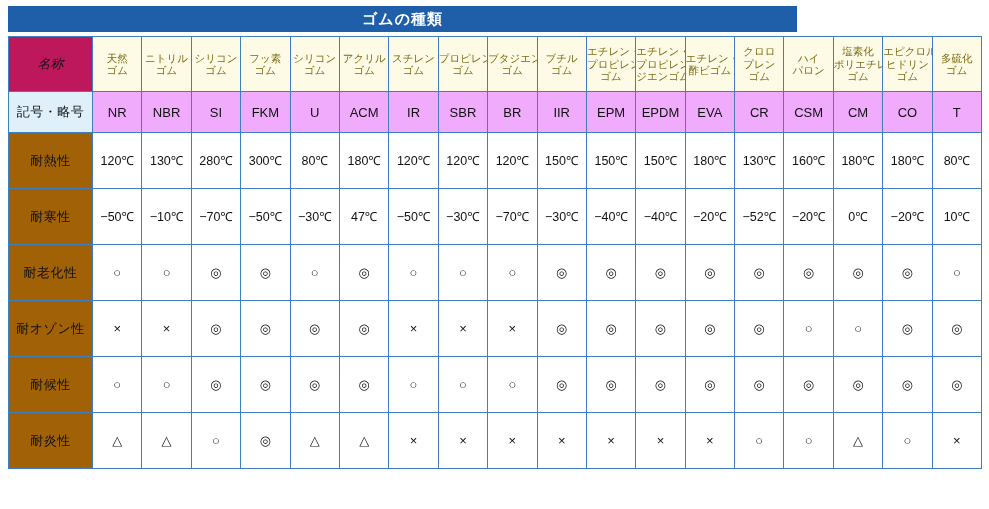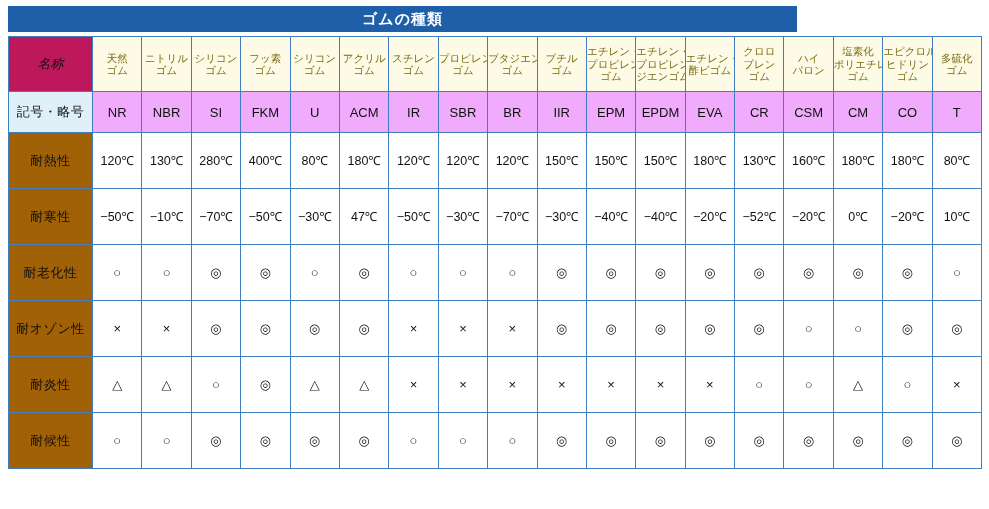--- a/index.html
+++ b/index.html
@@ -206,21 +206,21 @@
         <td class="abbr">CM</td>
         <td class="abbr">CO</td>
         <td class="abbr">T</td>
       </tr>
 
       <tr class="r-data">
         <td class="rowhead">耐熱性</td>
         <td class="cell">120℃</td>
         <td class="cell">130℃</td>
         <td class="cell">280℃</td>
-        <td class="cell">400℃</td>
+        <td class="cell">300℃</td>
         <td class="cell">80℃</td>
         <td class="cell">180℃</td>
         <td class="cell">120℃</td>
         <td class="cell">120℃</td>
         <td class="cell">120℃</td>
         <td class="cell">150℃</td>
         <td class="cell">150℃</td>
         <td class="cell">150℃</td>
         <td class="cell">180℃</td>
         <td class="cell">130℃</td>
@@ -290,57 +290,57 @@
         <td class="cell sym">◎</td>
         <td class="cell sym">◎</td>
         <td class="cell sym">◎</td>
         <td class="cell sym">○</td>
         <td class="cell sym">○</td>
         <td class="cell sym">◎</td>
         <td class="cell sym">◎</td>
       </tr>
 
       <tr class="r-data">
+        <td class="rowhead">耐候性</td>
+        <td class="cell sym">○</td>
+        <td class="cell sym">○</td>
+        <td class="cell sym">◎</td>
+        <td class="cell sym">◎</td>
+        <td class="cell sym">◎</td>
+        <td class="cell sym">◎</td>
+        <td class="cell sym">○</td>
+        <td class="cell sym">○</td>
+        <td class="cell sym">○</td>
+        <td class="cell sym">◎</td>
+        <td class="cell sym">◎</td>
+        <td class="cell sym">◎</td>
+        <td class="cell sym">◎</td>
+        <td class="cell sym">◎</td>
+        <td class="cell sym">◎</td>
+        <td class="cell sym">◎</td>
+        <td class="cell sym">◎</td>
+        <td class="cell sym">◎</td>
+      </tr>
+
+      <tr class="r-data">
         <td class="rowhead">耐炎性</td>
         <td class="cell sym">△</td>
         <td class="cell sym">△</td>
         <td class="cell sym">○</td>
         <td class="cell sym">◎</td>
         <td class="cell sym">△</td>
         <td class="cell sym">△</td>
         <td class="cell sym">×</td>
         <td class="cell sym">×</td>
         <td class="cell sym">×</td>
         <td class="cell sym">×</td>
         <td class="cell sym">×</td>
         <td class="cell sym">×</td>
         <td class="cell sym">×</td>
         <td class="cell sym">○</td>
         <td class="cell sym">○</td>
         <td class="cell sym">△</td>
         <td class="cell sym">○</td>
         <td class="cell sym">×</td>
-      </tr>
-
-      <tr class="r-data">
-        <td class="rowhead">耐候性</td>
-        <td class="cell sym">○</td>
-        <td class="cell sym">○</td>
-        <td class="cell sym">◎</td>
-        <td class="cell sym">◎</td>
-        <td class="cell sym">◎</td>
-        <td class="cell sym">◎</td>
-        <td class="cell sym">○</td>
-        <td class="cell sym">○</td>
-        <td class="cell sym">○</td>
-        <td class="cell sym">◎</td>
-        <td class="cell sym">◎</td>
-        <td class="cell sym">◎</td>
-        <td class="cell sym">◎</td>
-        <td class="cell sym">◎</td>
-        <td class="cell sym">◎</td>
-        <td class="cell sym">◎</td>
-        <td class="cell sym">◎</td>
-        <td class="cell sym">◎</td>
       </tr>
     </tbody>
   </table>
 </div>
 
 </body></html>

